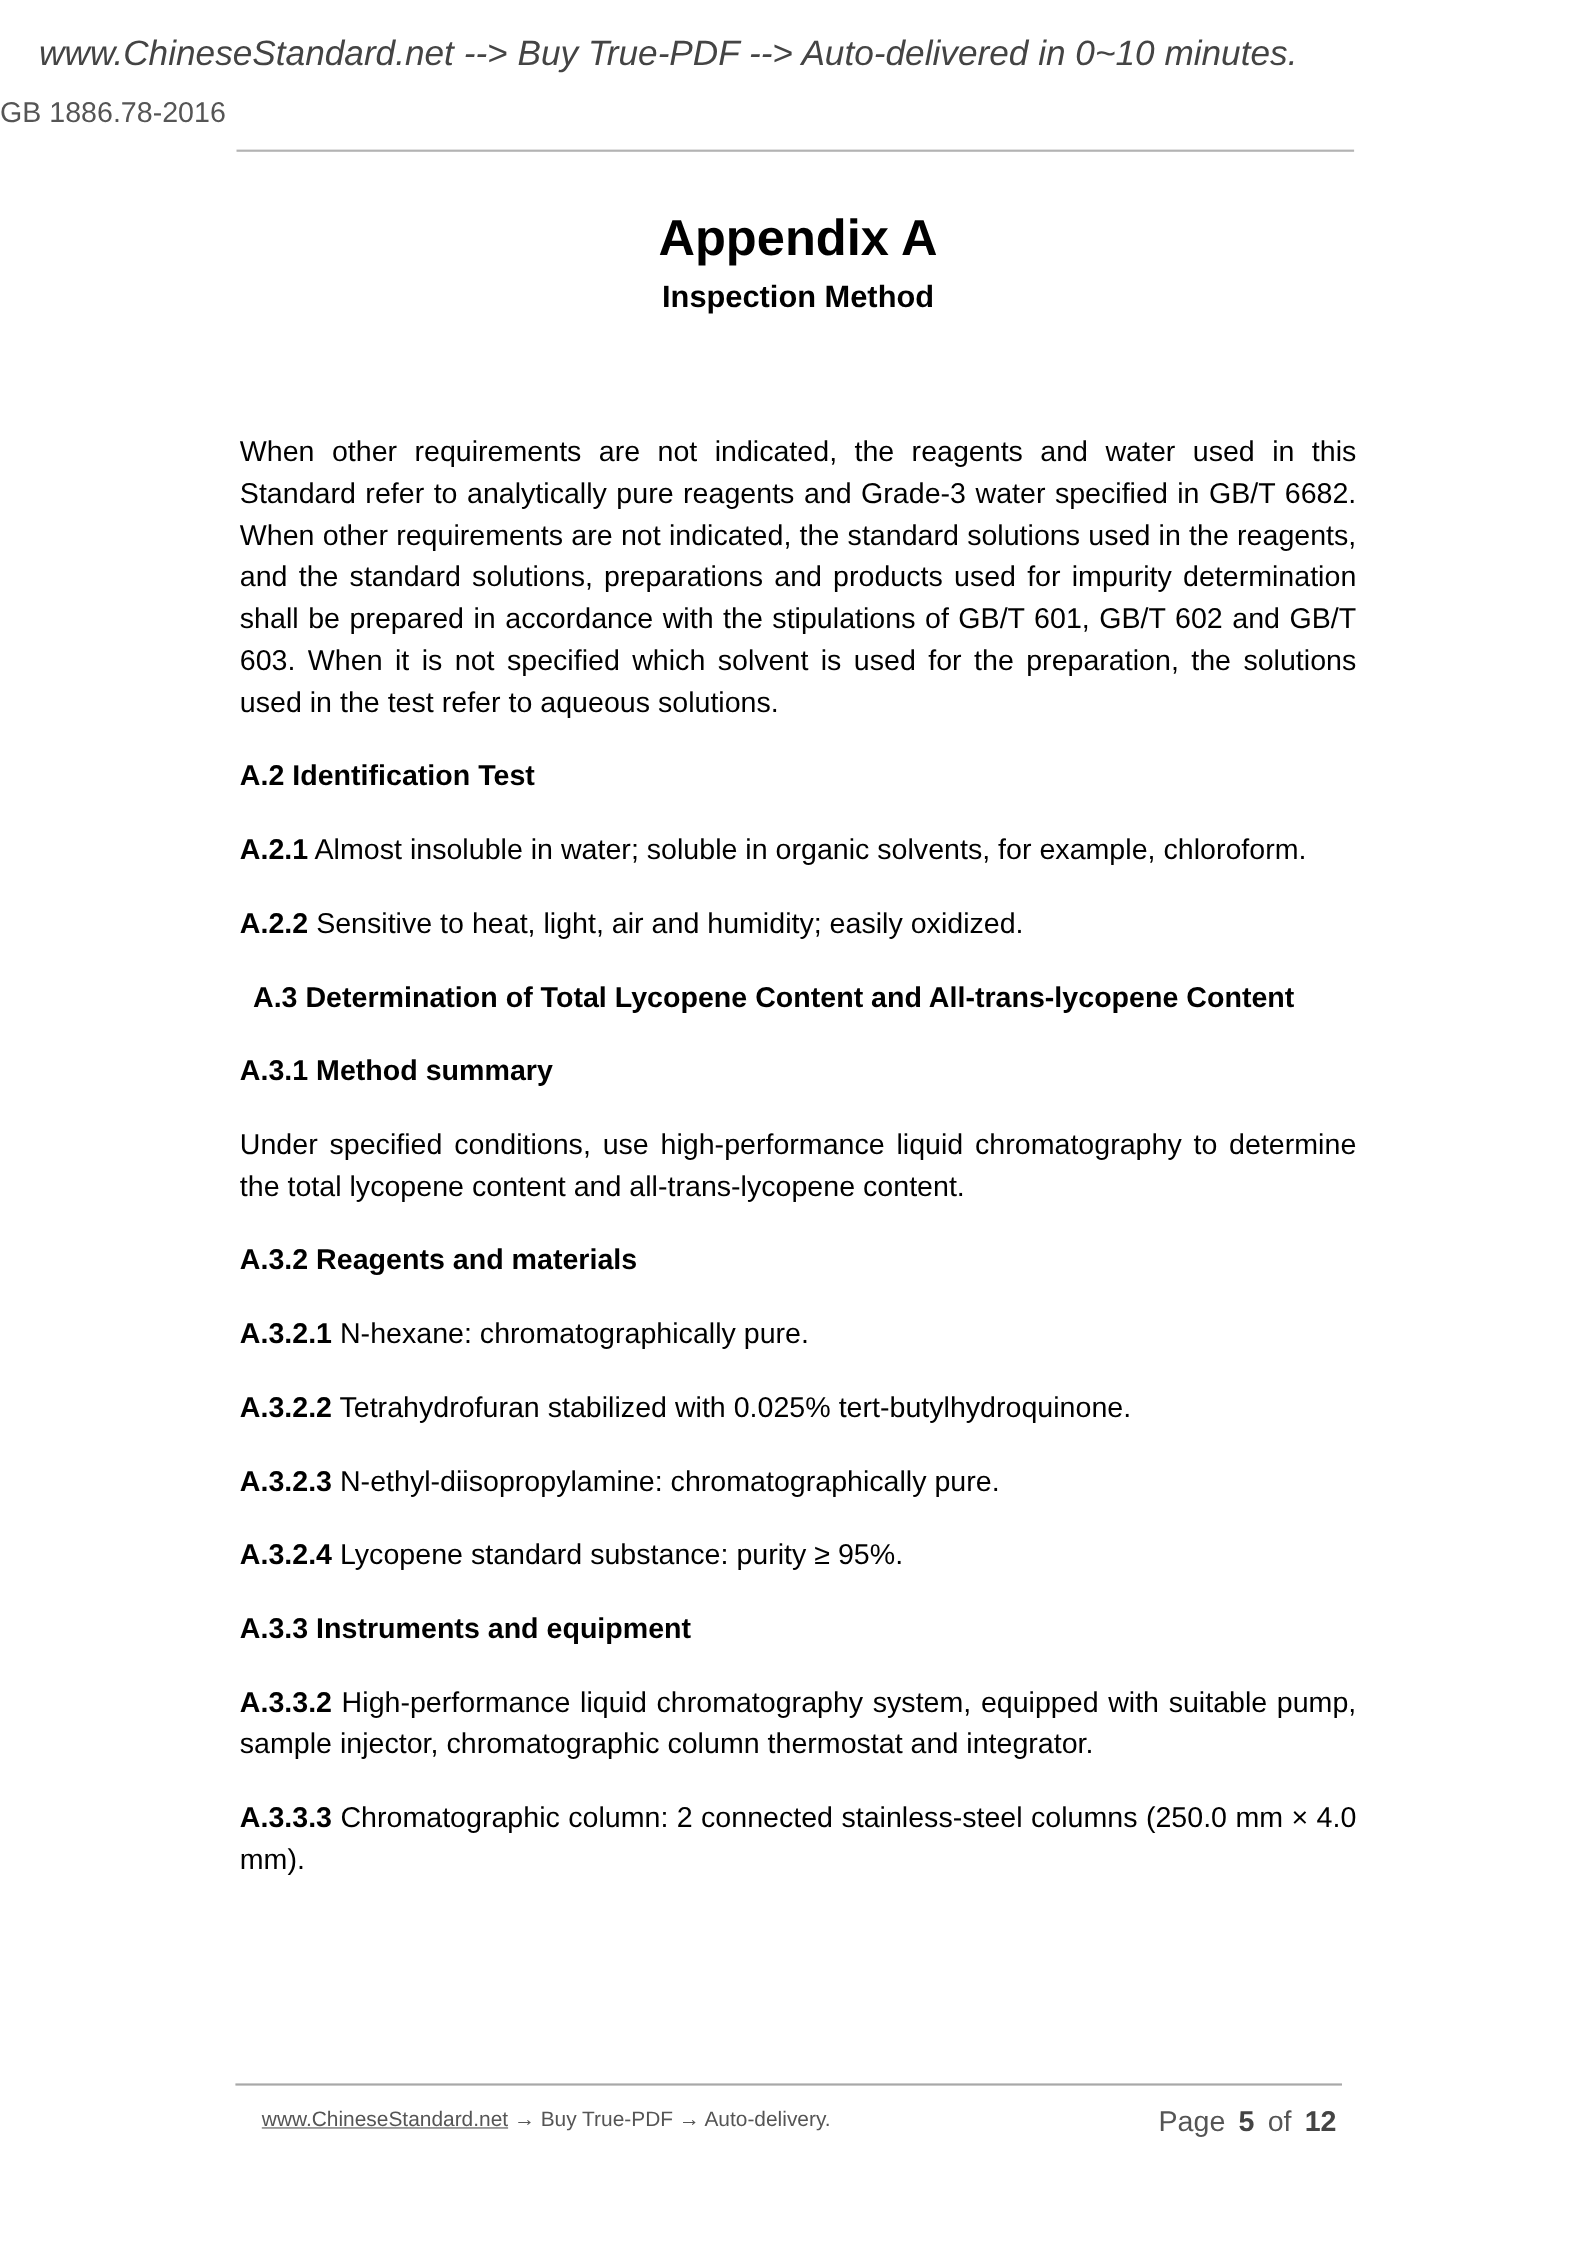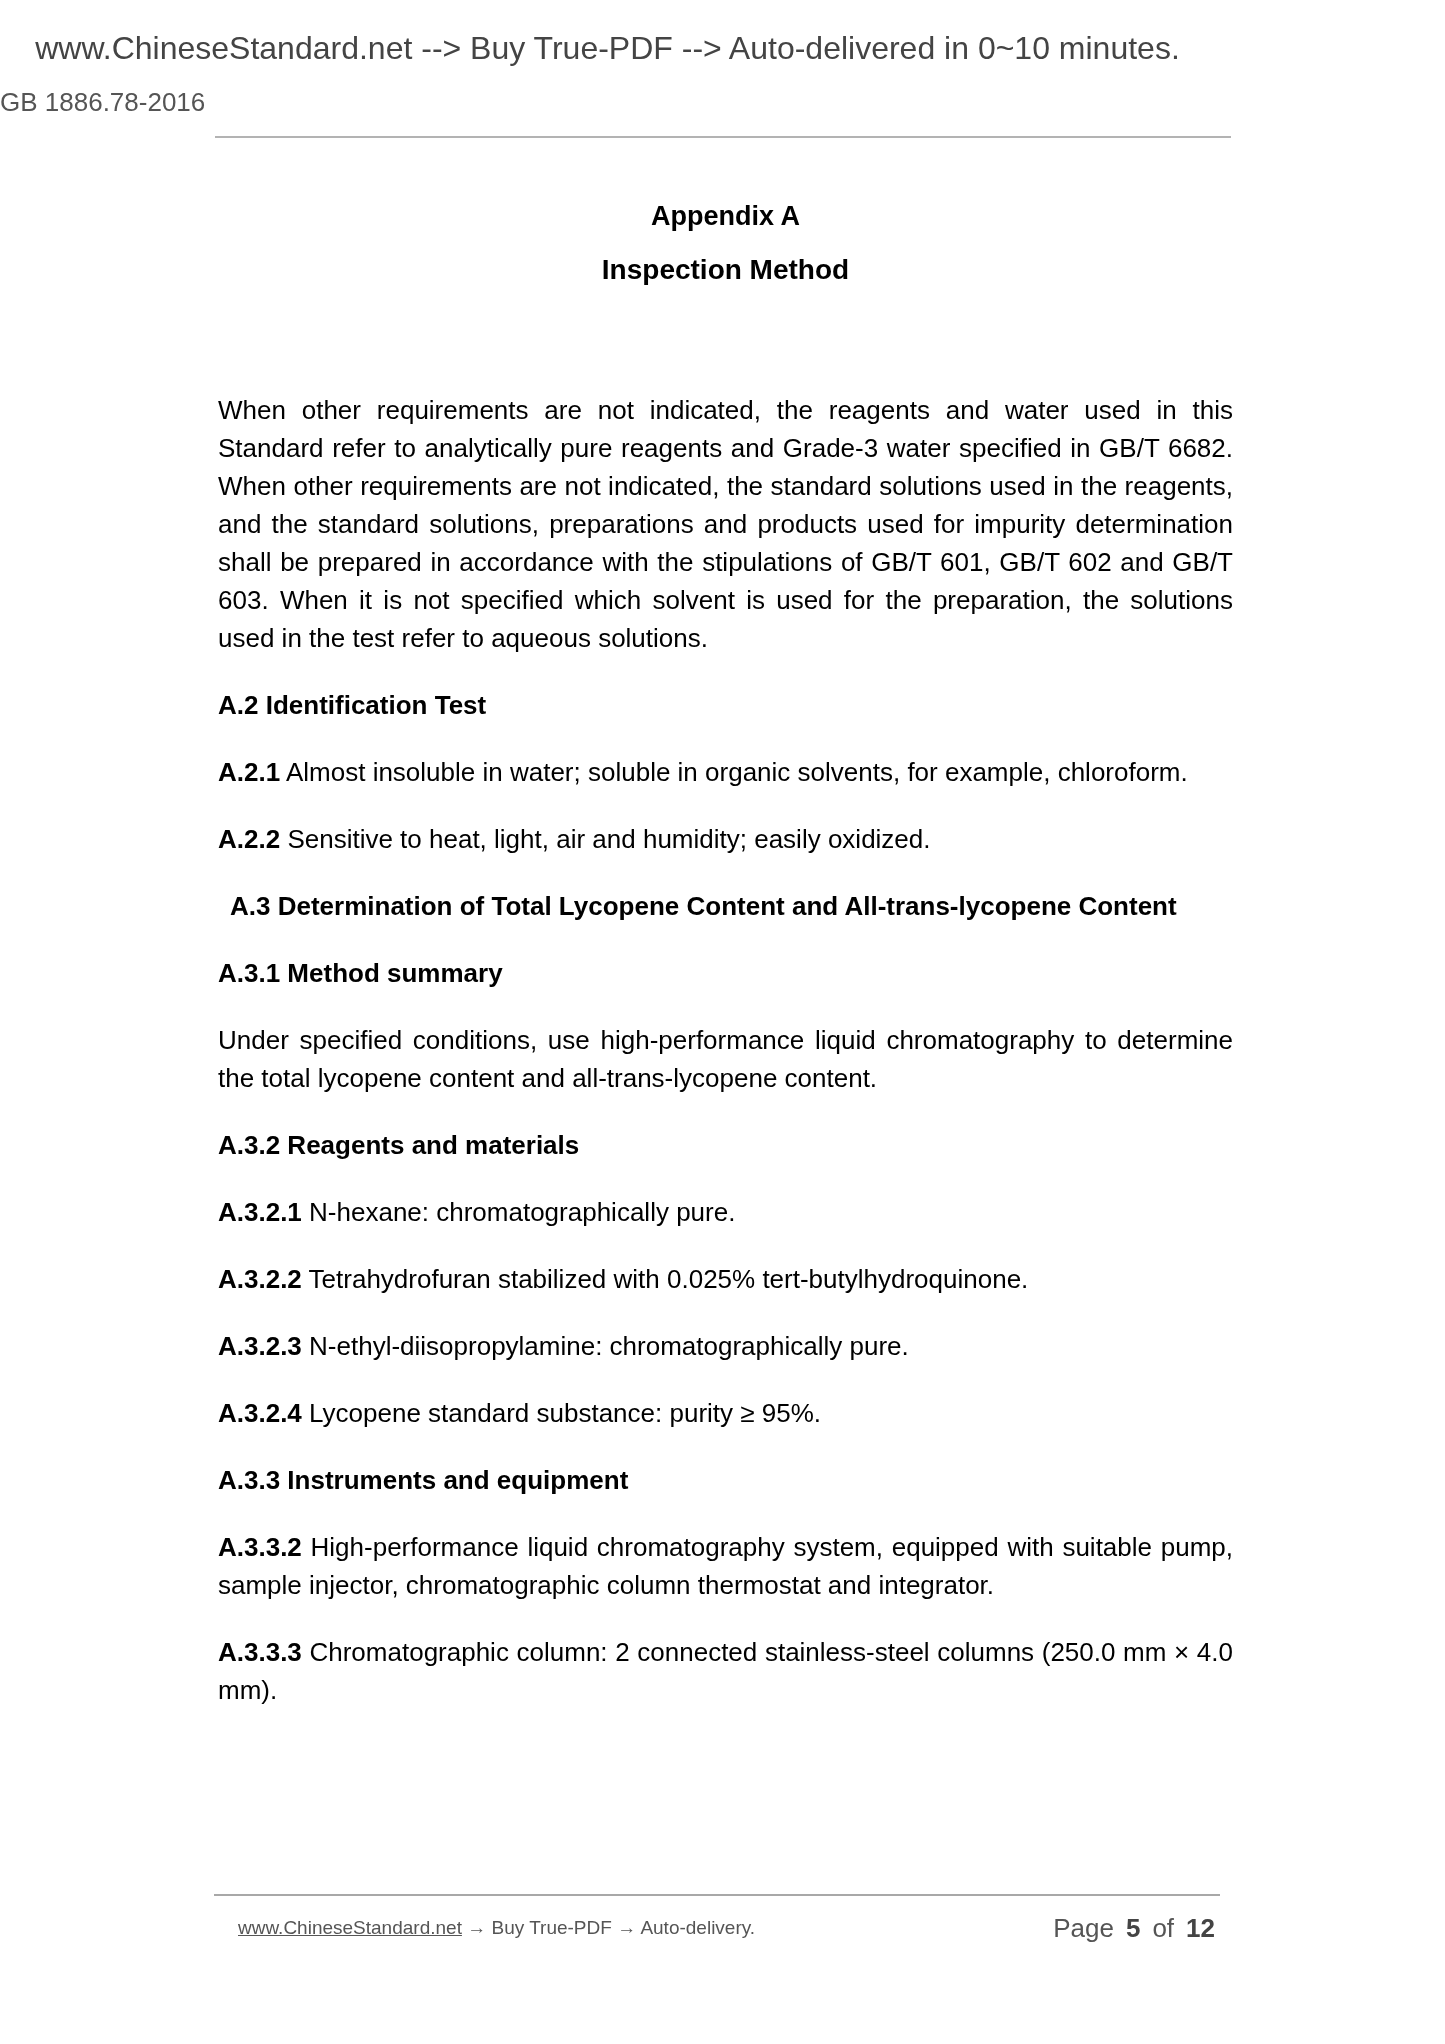--- a/index.html
+++ b/index.html
@@ -1,25 +1,25 @@
 <!DOCTYPE html>
 <html><head>
 <meta charset="utf-8">
 <style>
   html, body { margin: 0; padding: 0; background: #ffffff; }
   body { width: 1445px; height: 2044px; position: relative; overflow: hidden;
          font-family: "Liberation Sans", sans-serif; color: #000; }
   .abs { position: absolute; }
   #hdr-site { left: 0; width: 1215px; top: 26px; text-align: center; font-size: 32px;
-              line-height: 44px; color: #444444; white-space: nowrap; }
+              line-height: 44px; color: #444444; white-space: nowrap; font-style: italic; }
   #hdr-code { left: 0; width: 1445px; top: 86px; text-align: left; font-size: 26px;
               line-height: 32px; color: #555555; }
   #hdr-rule { left: 215px; width: 1016px; top: 136px; height: 2px; background: #b3b3b3; }
   #title { left: 218px; width: 1015px; top: 188px; text-align: center; font-weight: bold;
-           font-size: 27px; line-height: 56px; }
+           font-size: 46px; line-height: 56px; }
   #subtitle { left: 218px; width: 1015px; top: 250px; text-align: center; font-weight: bold;
               font-size: 28px; line-height: 40px; }
   #content { left: 218px; width: 1015px; top: 391px; font-size: 26px; line-height: 38px; }
   #content .blk { margin: 0 0 29px 0; text-align: justify; }
   #content .h { font-weight: bold; }
   #content .num { font-weight: bold; margin-top: 48px; }
   #ftr-rule { left: 214px; width: 1006px; top: 1894px; height: 2px; background: #a8a8a8; }
   #ftr-left { left: 218px; top: 1910px; font-size: 19px; line-height: 36px; color: #555555;
               white-space: nowrap; margin-left: 20px; }
   #ftr-left a { color: #555555; text-decoration: underline; }

